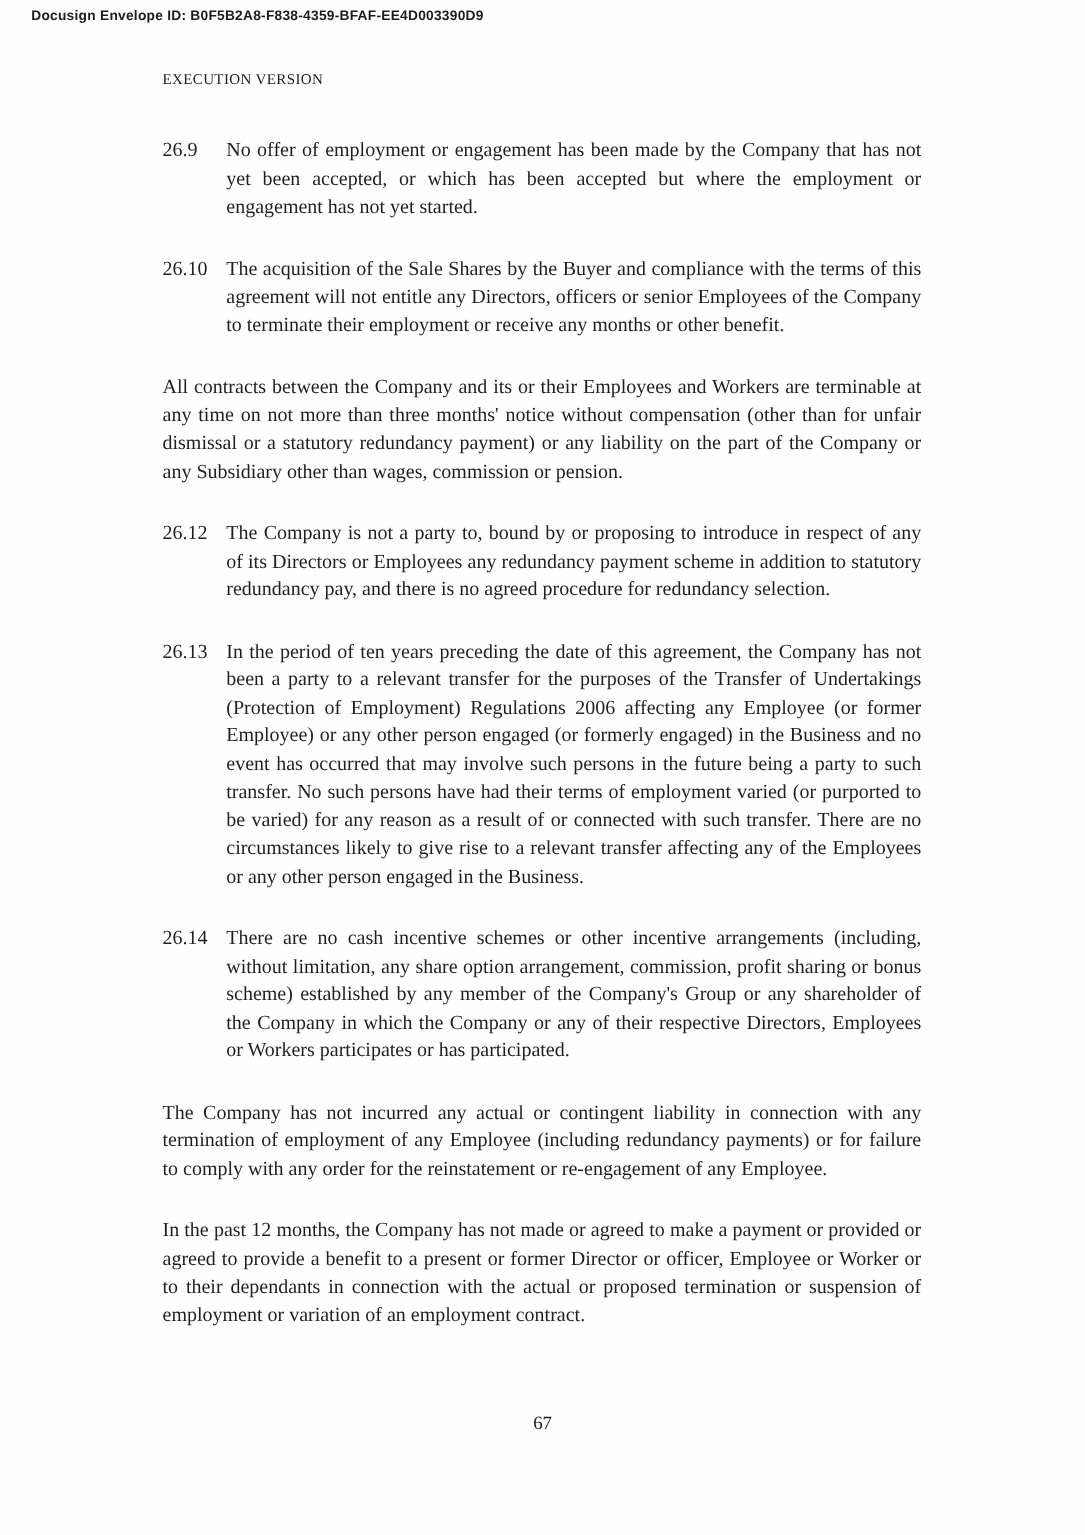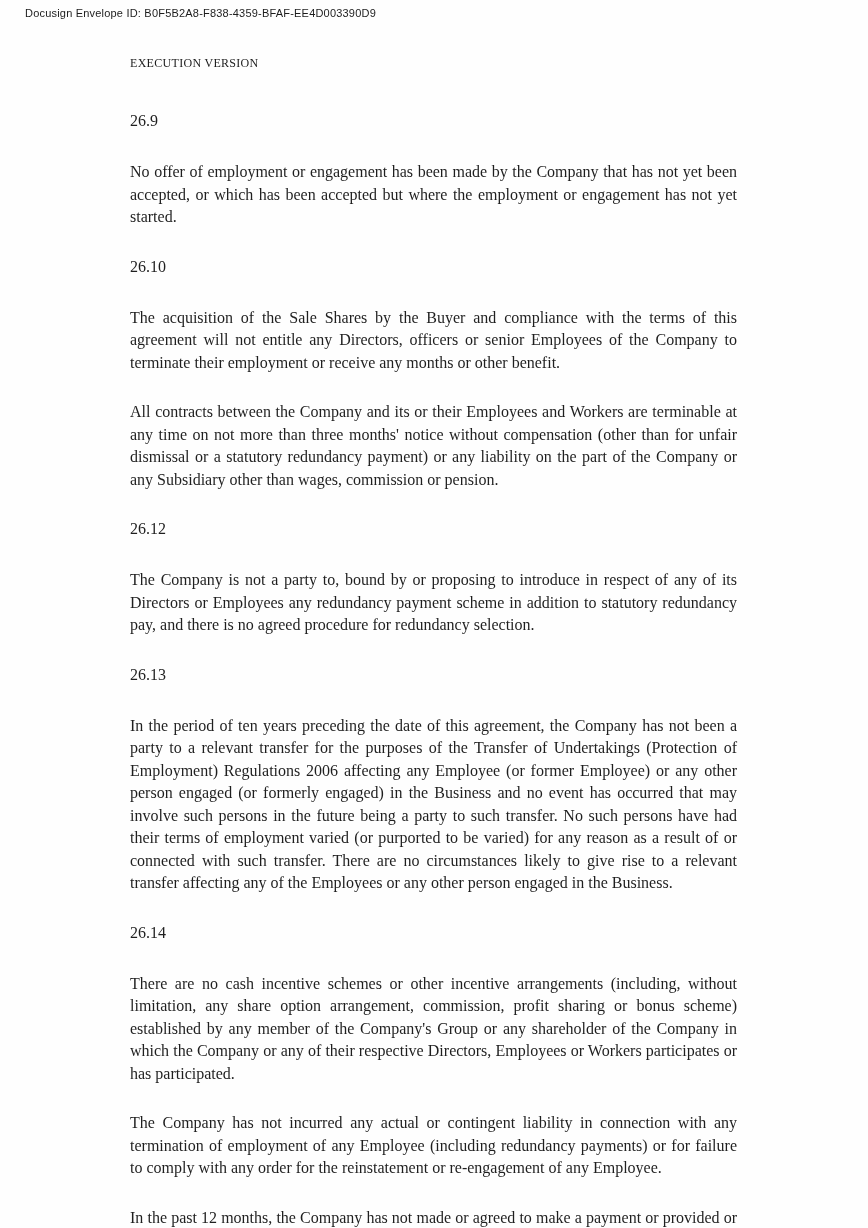--- a/index.html
+++ b/index.html
@@ -18,41 +18,41 @@
   }
   .banner {
     position: absolute;
     top: 7px;
     left: 25px;
     font-family: "Liberation Sans", sans-serif;
     font-size: 11px;
     letter-spacing: 0.2px;
     color: #1c1c1c;
     white-space: nowrap;
+    font-weight: bold;
   }
   .exec-header {
     position: absolute;
     top: 56px;
     left: 130px;
     font-size: 12px;
     letter-spacing: 0.3px;
     color: #1c1c1c;
   }
   .content {
     position: absolute;
     top: 110px;
     left: 130px;
     width: 607px;
   }
   .para {
     display: flex;
     margin: 0 0 27px 0;
     font-size: 16px;
     line-height: 22.5px;
-    flex-direction: column;
   }
   .para .num {
     flex: 0 0 51px;
     text-align: left;
   }
   .para .txt {
     flex: 1 1 auto;
     text-align: justify;
   }
   .footer {
@@ -113,14 +113,15 @@
       <span class="txt">In the past 12 months, the Company has not made or agreed to make a payment or provided or agreed to provide a benefit to a present or former Director or officer, Employee or Worker or to their dependants in connection with the actual or proposed termination or suspension of employment or variation of an employment contract.</span>
     </div>
 
     <div class="para">
       <span class="num"></span>
       <span class="txt"></span>
     </div>
 
   </div>
 
+  <div class="footer">67</div>
 
 </div>
 
 </body></html>

